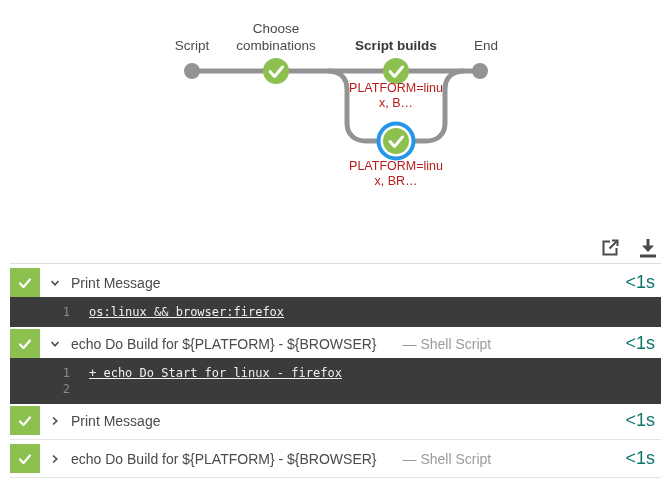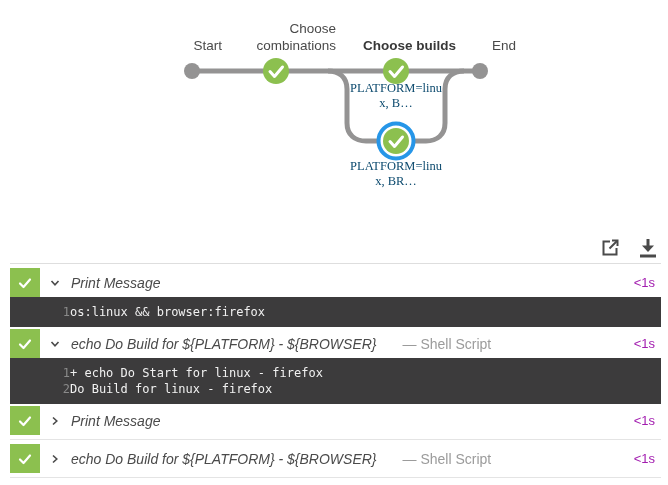--- a/index.html
+++ b/index.html
@@ -1,45 +1,45 @@
 <!DOCTYPE html>
 <html><head>
 <meta charset="utf-8">
 <style>
   html,body{margin:0;padding:0;background:#fff;}
   .screen{position:relative;width:668px;height:485px;background:#fff;overflow:hidden;
           font-family:"Liberation Sans",sans-serif;color:#4a4a4a;}
   
   .graph{position:absolute;left:0;top:0;width:668px;height:210px;}
   .graph svg{position:absolute;left:0;top:0;}
-  .stage-label{position:absolute;text-align:right;font-size:13.5px;color:#4a4a4a;line-height:17px;}
+  .stage-label{position:absolute;text-align:center;font-size:13.5px;color:#4a4a4a;line-height:17px;}
   .stage-label.bold{font-weight:bold;color:#383838;}
-  .branch-label{position:absolute;text-align:center;font-size:12.5px;color:#0c4a6e;
-                line-height:15px;white-space:pre-line;font-family:Liberation Serif, serif;}
+  .branch-label{position:absolute;text-align:center;font-size:12.5px;color:#b91c1c;
+                line-height:15px;white-space:pre-line;}
   
   .result-title{position:absolute;left:10px;top:238px;font-size:15px;font-weight:bold;color:#333;}
   .header-icons{position:absolute;right:8px;top:236px;display:flex;gap:14px;}
   .icon-btn{width:24px;height:24px;display:flex;align-items:center;justify-content:center;cursor:pointer;}
   
   .steps{position:absolute;left:10px;top:263px;width:651px;border-top:1px solid #dedede;padding-top:4px;}
   .step{background:#fff;}
   .step.expanded{margin-bottom:2px;}
   .step.collapsed{padding-bottom:4px;border-bottom:1px solid #e4e4e4;margin-bottom:4px;}
   .step-row{height:29px;display:flex;align-items:center;cursor:pointer;}
   .status-block{width:30px;height:29px;background:#8cc04f;flex:none;display:flex;
                 align-items:center;justify-content:center;}
   .chevron{margin:0 10px 0 9px;flex:none;display:flex;}
-  .step-label{font-size:14px;color:#4a4a4a;white-space:nowrap;font-style:italic;}
+  .step-label{font-size:14px;color:#4a4a4a;white-space:nowrap;}
   .step-annotation{font-size:14px;color:#9b9b9b;margin-left:26px;white-space:nowrap;}
-  .step-duration{margin-left:auto;padding-right:6px;font-size:13px;color:#a21caf;}
+  .step-duration{margin-left:auto;padding-right:6px;font-size:18px;color:#0f766e;}
   .console{background:#3c3b3c;padding:7px 0;font-family:"DejaVu Sans Mono",monospace;
            font-size:12px;color:#f1f1f1;}
   .console-line{display:flex;line-height:16px;}
   .ln{width:60px;text-align:right;color:#8a8a8a;flex:none;cursor:pointer;}
-  .code{margin-left:0;white-space:pre;}
+  .code{margin-left:19px;white-space:pre;text-decoration:underline;}
 </style>
 </head>
 <body>
 
 <div class="screen">
 
   <div class="graph">
     <svg width="668" height="210" viewBox="0 0 668 210">
       <path d="M328 71 C339 71 347 77 347 89 L347 123 C347 135 355 141 366 141 L426 141
                C437 141 445 135 445 123 L445 89 C445 77 453 71 464 71" fill="none" stroke="#949393" stroke-width="5"></path>
@@ -57,23 +57,23 @@
         <path d="M390 71.5 l4.5 5 l8 -9.5" fill="none" stroke="#fff" stroke-width="3" stroke-linecap="round" stroke-linejoin="round"></path>
       </g>
 
       <g>
         <circle cx="396" cy="141" r="17.5" fill="#ffffff" stroke="#2696e8" stroke-width="4"></circle>
         <circle cx="396" cy="141" r="13" fill="#8cc04f"></circle>
         <path d="M390 141.5 l4.5 5 l8 -9.5" fill="none" stroke="#fff" stroke-width="3" stroke-linecap="round" stroke-linejoin="round"></path>
       </g>
     </svg>
 
-    <div class="stage-label" style="left:162px;top:37px;width:60px;">Start</div>
+    <div class="stage-label" style="left:162px;top:37px;width:60px;">Script</div>
     <div class="stage-label" style="left:216px;top:20px;width:120px;">Choose combinations</div>
-    <div class="stage-label bold" style="left:336px;top:37px;width:120px;">Choose builds</div>
+    <div class="stage-label bold" style="left:336px;top:37px;width:120px;">Script builds</div>
     <div class="stage-label" style="left:456px;top:37px;width:60px;">End</div>
 
     <div class="branch-label" style="left:346px;top:81px;width:100px;">PLATFORM=linu
 x, B…</div>
     <div class="branch-label" style="left:346px;top:159px;width:100px;">PLATFORM=linu
 x, BR…</div>
   </div>
 
   <div class="header-icons">
     <div class="icon-btn">
@@ -133,21 +133,20 @@
         <span class="step-annotation">— Shell Script</span>
         <span class="step-duration">&lt;1s</span>
       </div>
       <div class="console">
         <div class="console-line">
           <span class="ln">1</span>
           <span class="code">+ echo Do Start for linux - firefox</span>
         </div>
         <div class="console-line">
           <span class="ln">2</span>
-          <span class="code">Do Build for linux - firefox</span>
         </div>
       </div>
     </div>
 
     <div class="step collapsed">
       <div class="step-row">
         <div class="status-block">
           <svg width="16" height="16" viewBox="0 0 16 16">
             <path d="M3 8.5 L6.5 12 L13 4.5" fill="none" stroke="#fff" stroke-width="2.2" stroke-linecap="round" stroke-linejoin="round"></path>
           </svg>

